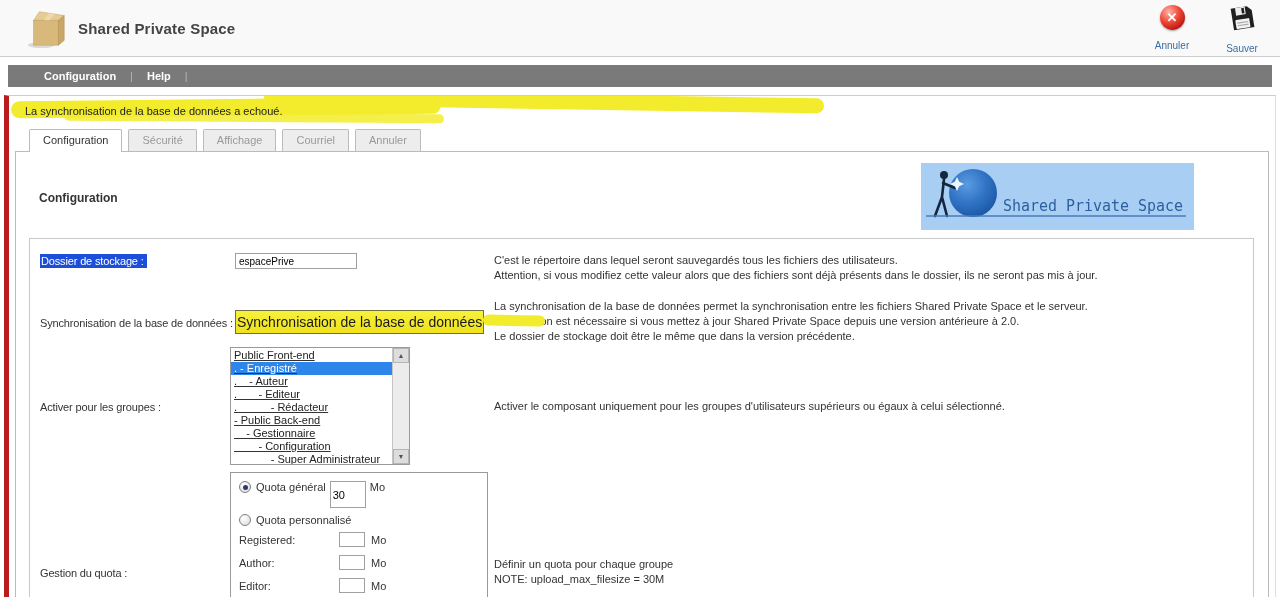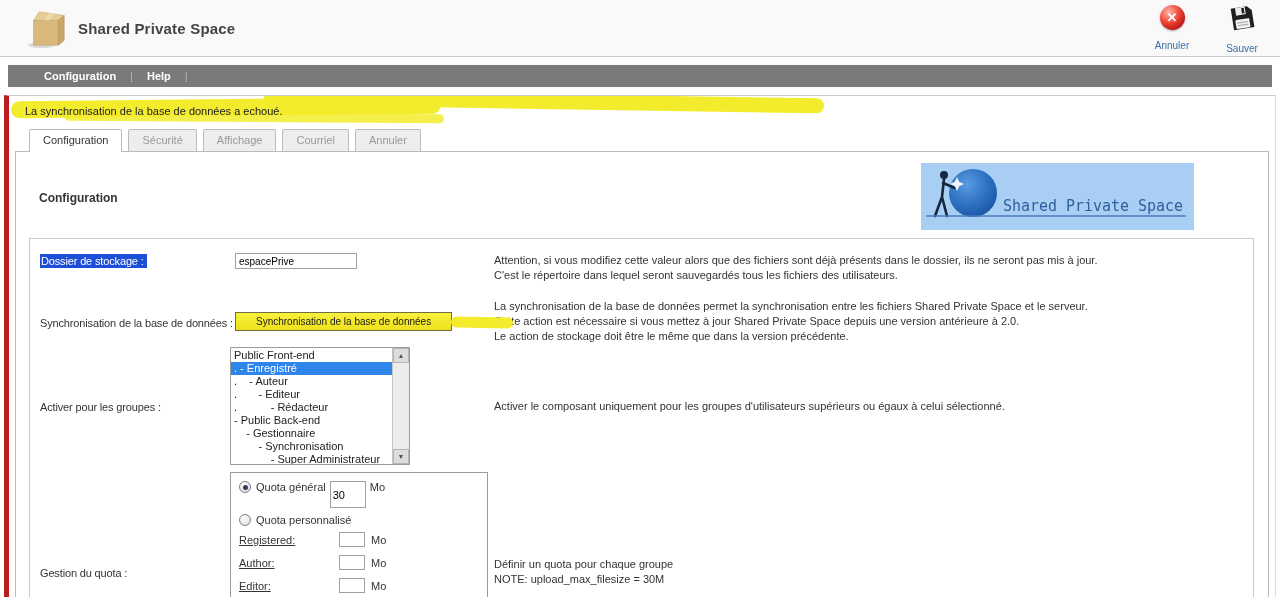--- a/index.html
+++ b/index.html
@@ -59,51 +59,51 @@
   .row { display:flex; align-items:flex-start; }
   .row .lbl { width:195px; flex:none; padding-top:2px; white-space:nowrap; letter-spacing:-.15px; }
   .row .ctrl { width:259px; flex:none; }
   .row .desc { flex:1; line-height:15px; color:#333; }
   .sel-label { background:#1d4ed8; color:#fff; padding:1px 3px 1px 1px; }
 
   input.txt { border:1px solid #a0a0a0; height:16px; font-size:10px;
     font-family:"Liberation Sans", sans-serif; padding:1px 3px; width:122px; background:#fff; }
 
   .row-sync { margin-top:16px; align-items:center; }
-  .sync-btn { position:relative; font-size:10px; font-family:"Liberation Sans", sans-serif;
-    padding:3px 20px; border:1px solid #6f6f3f; color:#1a1a1a; cursor:pointer;
+  .sync-btn { position:relative; font-size:14px; font-family:"Liberation Sans", sans-serif;
+    padding:3px 1px; border:1px solid #6f6f3f; color:#1a1a1a; cursor:pointer;
     background:linear-gradient(#f8f13c,#efe21c); }
   .sync-btn::after { content:''; position:absolute; left:100%; top:4px; width:62px; height:11px;
     background:#f3ec2d; border-radius:6px; transform:rotate(1deg); }
 
   .row-groups { margin-top:3px; align-items:center; }
   .listbox { position:relative; width:180px; height:118px; border:1px solid #9a9a9a;
     background:#fff; margin-left:-5px; overflow:hidden; }
-  .opts { padding-top:1px; }
+  .opts { padding-top:1px;text-decoration:underline; }
   .opt { white-space:pre; padding:0 0 0 3px; line-height:13px; color:#222; cursor:default; }
   .opt.selected { background:#2e86ea; color:#fff; }
   .lb-scroll { position:absolute; right:0; top:0; bottom:0; width:17px; background:#ececec;
     border-left:1px solid #c5c5c5; }
   .lb-arrow { height:15px; background:#ddd; border:1px solid #b5b5b5; font-size:7px;
     color:#555; text-align:center; line-height:14px; cursor:pointer; }
   .lb-arrow.down { position:absolute; bottom:0; left:0; right:0; }
   .lb-arrow.up { position:absolute; top:0; left:0; right:0; }
 
   .row-quota { margin-top:7px; align-items:center; }
   .quota-box { width:258px; border:1px solid #9a9a9a; height:200px; margin-left:-5px;
     padding:8px 0 0 8px; background:#fff; }
   .radio-line { display:flex; align-items:flex-start; margin-bottom:6px; }
   .radio { width:12px; height:12px; border-radius:50%; border:1px solid #808080; flex:none;
     background:radial-gradient(circle at 35% 30%, #fff, #d9d9d9); margin-right:5px; position:relative; }
   .radio.checked::after { content:''; position:absolute; left:3px; top:3px; width:5px; height:5px;
     border-radius:50%; background:#2d3a66; }
   input.qty { border:1px solid #a0a0a0; height:27px; width:36px; font-size:11px;
     font-family:"Liberation Sans", sans-serif; padding:0 2px; margin:0 4px; }
   .grow { display:flex; align-items:center; margin-bottom:8px; }
-  .grow .gl { width:100px; flex:none;text-decoration:underline; }
+  .grow .gl { width:100px; flex:none; }
   .grow input.qsm { border:1px solid #a0a0a0; height:15px; width:26px; font-size:11px;
     font-family:"Liberation Sans", sans-serif; padding:0 2px; }
   .grow .unit { margin-left:6px; }
 </style>
 </head>
 <body>
 
 <div class="app-header">
   <span class="app-icon">
     <svg width="42" height="44" viewBox="0 0 44 46">
@@ -183,50 +183,50 @@
     </div>
 
     <div class="fieldset">
 
       <div class="row">
         <div class="lbl"><span class="sel-label">Dossier de stockage :</span></div>
         <div class="ctrl">
           <input class="txt" type="text" value="espacePrive" style="">
         </div>
         <div class="desc">
+          <div>C'est le répertoire dans lequel seront sauvegardés tous les fichiers des utilisateurs.</div>
           <div>Attention, si vous modifiez cette valeur alors que des fichiers sont déjà présents dans le dossier, ils ne seront pas mis à jour.</div>
-          <div>C'est le répertoire dans lequel seront sauvegardés tous les fichiers des utilisateurs.</div>
         </div>
       </div>
 
       <div class="row row-sync">
         <div class="lbl">Synchronisation de la base de données :</div>
         <div class="ctrl">
           <button class="sync-btn">Synchronisation de la base de données</button>
         </div>
         <div class="desc">
           <div>La synchronisation de la base de données permet la synchronisation entre les fichiers Shared Private Space et le serveur.</div>
           <div>Cette action est nécessaire si vous mettez à jour Shared Private Space depuis une version antérieure à 2.0.</div>
-          <div>Le action de stockage doit être le même que dans la version précédente.</div>
+          <div>Le dossier de stockage doit être le même que dans la version précédente.</div>
         </div>
       </div>
 
       <div class="row row-groups">
         <div class="lbl">Activer pour les groupes :</div>
         <div class="ctrl">
           <div class="listbox">
             <div class="opts">
               <div class="opt">Public Front-end</div>
               <div class="opt selected">. - Enregistré</div>
               <div class="opt">.    - Auteur</div>
               <div class="opt">.       - Editeur</div>
               <div class="opt">.           - Rédacteur</div>
               <div class="opt">- Public Back-end</div>
               <div class="opt">    - Gestionnaire</div>
-              <div class="opt">        - Synchronisation</div>
+              <div class="opt">        - Configuration</div>
               <div class="opt">            - Super Administrateur</div>
             </div>
             <div class="lb-scroll">
               <div class="lb-arrow up">▲</div>
               <div class="lb-arrow down">▼</div>
             </div>
           </div>
         </div>
         <div class="desc">Activer le composant uniquement pour les groupes d'utilisateurs supérieurs ou égaux à celui sélectionné.</div>
       </div>

